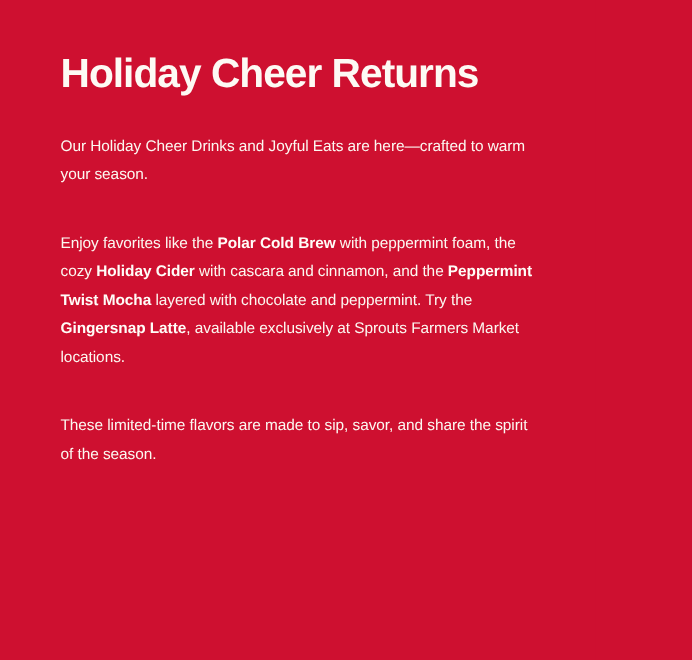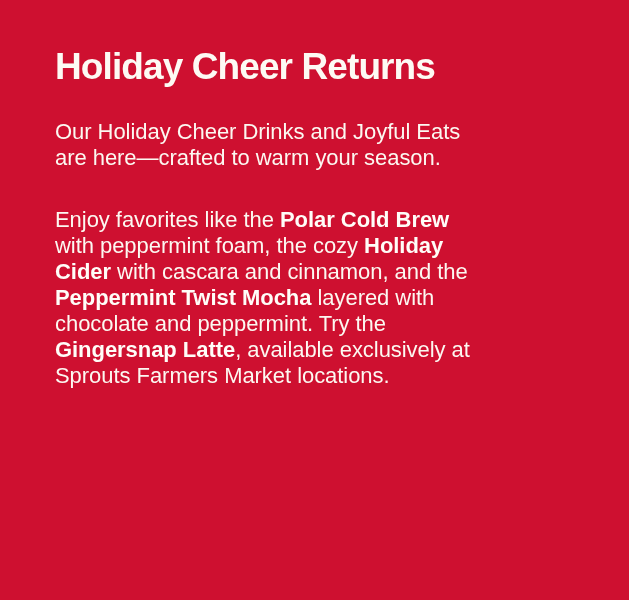--- a/index.html
+++ b/index.html
@@ -25,21 +25,21 @@
   #promo-title {
     font-size: 37px;
     line-height: 1.16;
     font-weight: 800;
     letter-spacing: -0.9px;
     margin: 0 0 30px 0;
     color: #FDFAF4;
     white-space: nowrap;
   }
   .promo-para {
-    font-size: 22px;
+    font-size: 14px;
     line-height: 26px;
     font-weight: 400;
     letter-spacing: -0.05px;
     margin: 0 0 36px 0;
     color: #FCF8F1;
     max-width: 519px;
   }
   .promo-para:last-child {
     margin-bottom: 0;
   }
@@ -55,14 +55,15 @@
 
 <main id="promo-card" style="background: rgb(206, 16, 48); color: rgb(252, 248, 241);">
 
   <h1 id="promo-title">Holiday Cheer Returns</h1>
 
   <p class="promo-para"><span class="rich">Our Holiday Cheer Drinks and Joyful Eats are here—crafted to warm your season.</span></p>
 
   <p class="promo-para"><span class="rich">Enjoy favorites like the </span><b class="rich">Polar Cold Brew</b><span class="rich"> with peppermint foam, the cozy </span><b class="rich">Holiday Cider</b><span class="rich"> with cascara and cinnamon, and the </span><b class="rich">Peppermint Twist Mocha</b><span class="rich"> layered with chocolate and peppermint. Try the </span><b class="rich">Gingersnap Latte</b><span class="rich">, available exclusively at Sprouts Farmers Market locations.</span></p>
 
 
+  <p class="promo-para"><span class="rich">These limited-time flavors are made to sip, savor, and share the spirit of the season.</span></p>
 
 </main>
 
 </body></html>

